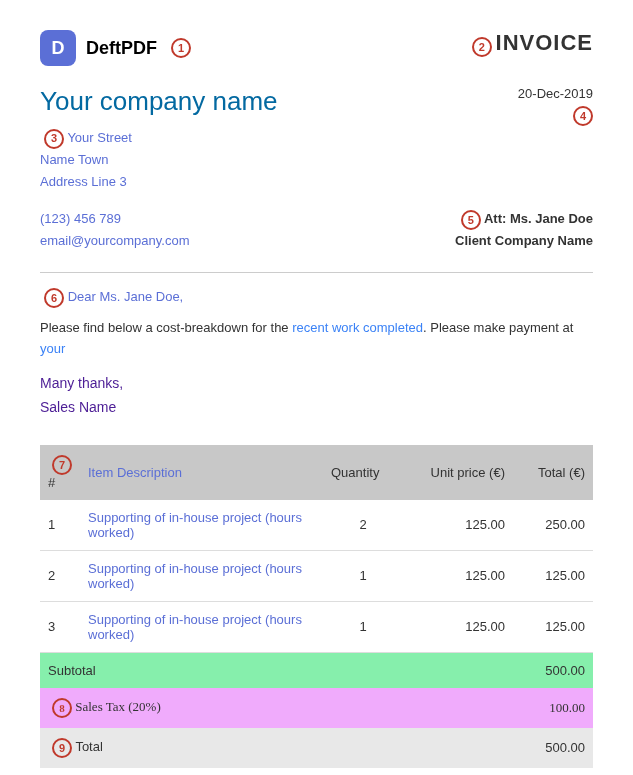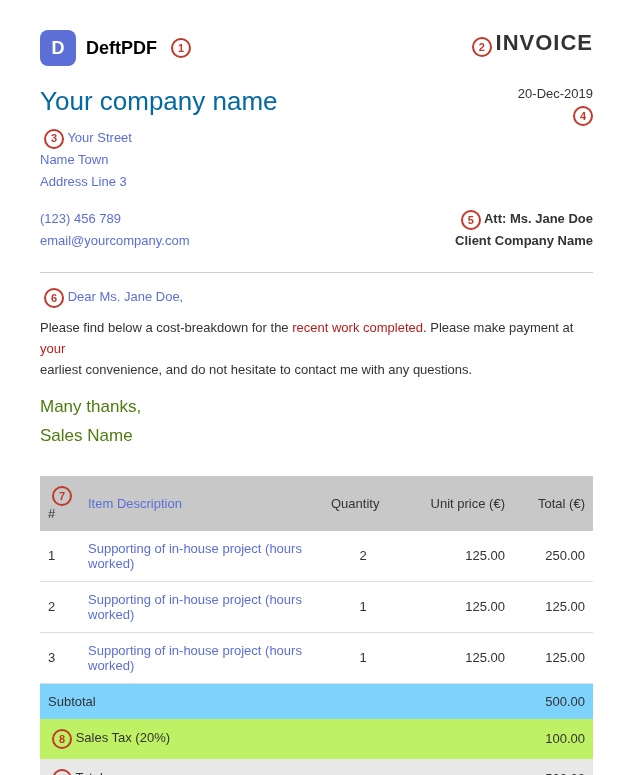--- a/index.html
+++ b/index.html
@@ -135,27 +135,27 @@
       margin-bottom: 10px;
       font-size: 13px;
     }
     .letter-body {
       color: #333;
       line-height: 1.6;
       font-size: 13px;
       margin-bottom: 12px;
     }
     .letter-body span.link-color {
-      color: #b91c1c;
+      color: #3b82f6;
       margin-top: 8px;
     }
     .letter-sign {
-      color: #4d7c0f;
-      line-height: 1.7;
-      font-size: 17px;
+      color: #4c1d95;
+      line-height: 1.7;
+      font-size: 14px;
     }
 
     
     .invoice-table {
       width: 100%;
       border-collapse: collapse;
       margin-bottom: 0;
       font-size: 13px;
     }
     .invoice-table thead tr {
@@ -193,26 +193,27 @@
 
     
     .summary-row {
       display: flex;
       justify-content: space-between;
       align-items: center;
       padding: 10px 8px;
       font-size: 13px;
     }
     .summary-row.subtotal {
-      background: #7dd3fc;
+      background: #86efac;
       color: #333;
     }
     .summary-row.sales-tax {
-      background: #bef264;
-      color: #333;
+      background: #f0abfc;
+      color: #333;
+      font-family: Liberation Serif, serif;
     }
     .summary-row.total {
       background: #e8e8e8;
       color: #333;
     }
   </style>
 </head>
 <body>
 
 <div class="header">
@@ -259,21 +260,20 @@
 
 <hr class="divider">
 
 <div class="letter-section">
   <div class="letter-greeting">
     <span class="circle-num">6</span>
     <span>Dear Ms. Jane Doe,</span>
   </div>
   <div class="letter-body">
     Please find below a cost-breakdown for the <span class="link-color">recent work completed</span>. Please make payment at <span class="link-color">your</span><br>
-    <span>earliest convenience, and do not hesitate to contact me with any questions.</span>
   </div>
   <div class="letter-sign">
     <span>Many thanks,</span><br>
     <span>Sales Name</span>
   </div>
 </div>
 
 <div>
   <table class="invoice-table">
     <thead>

